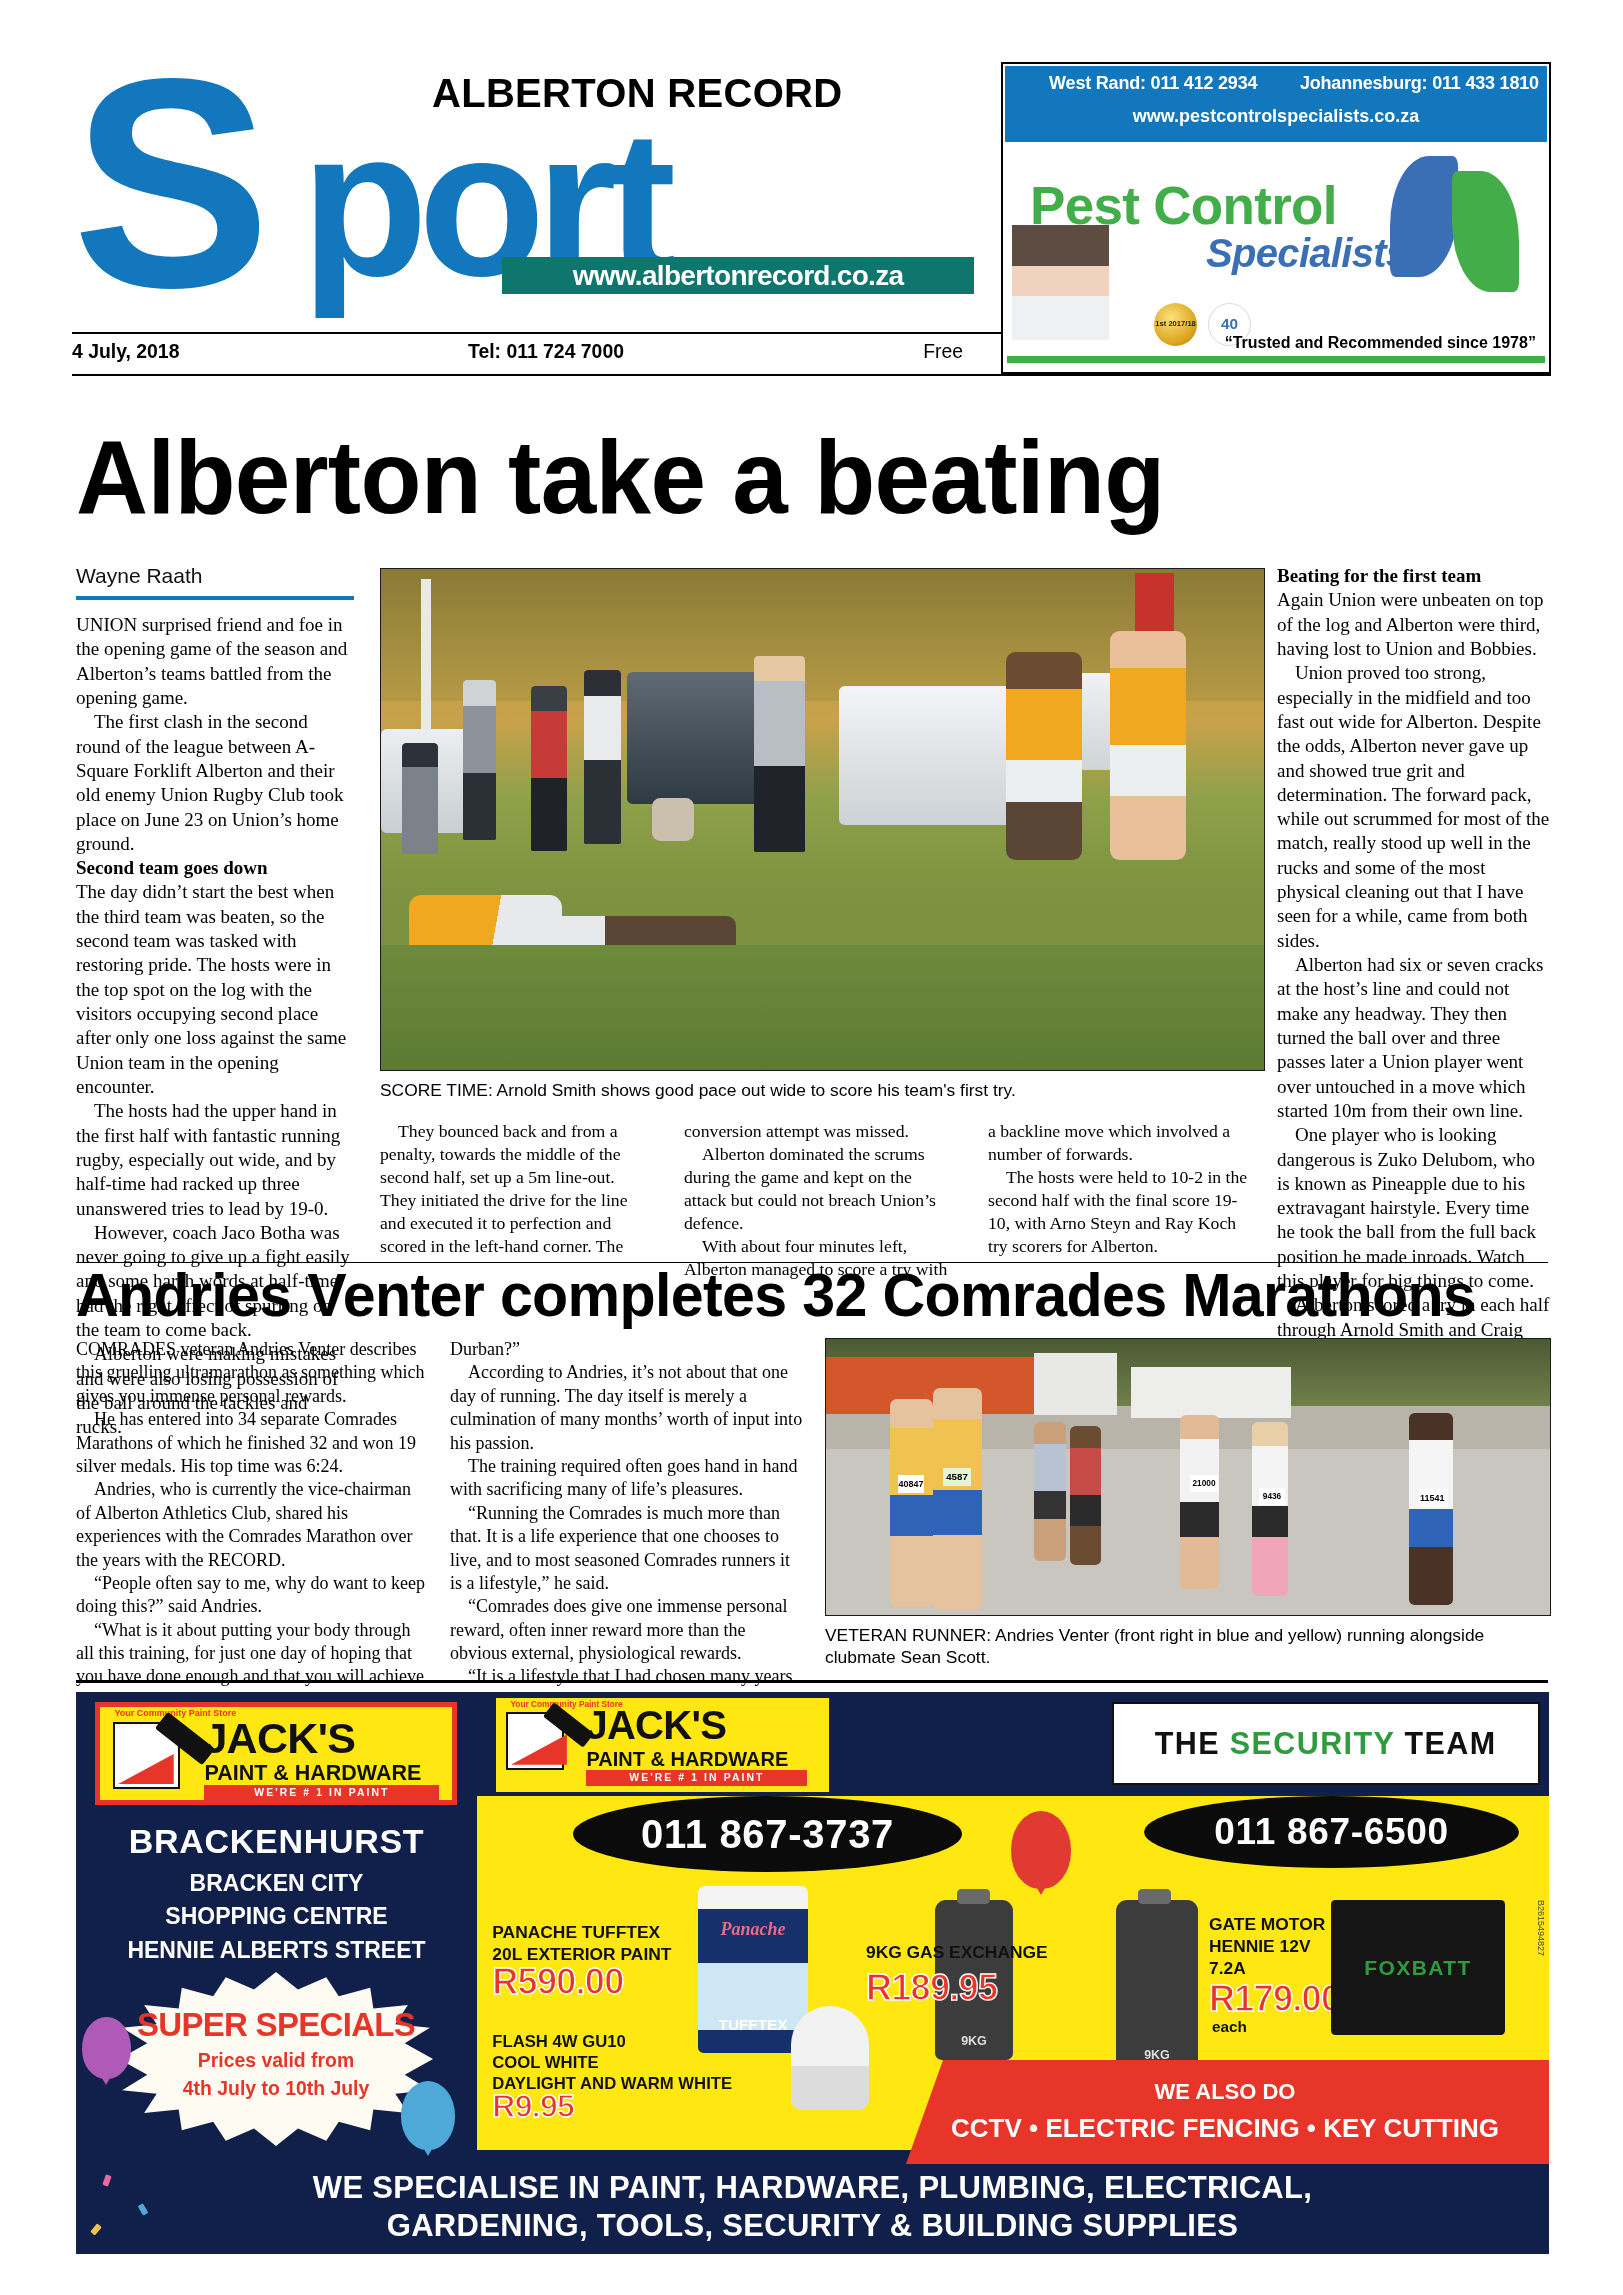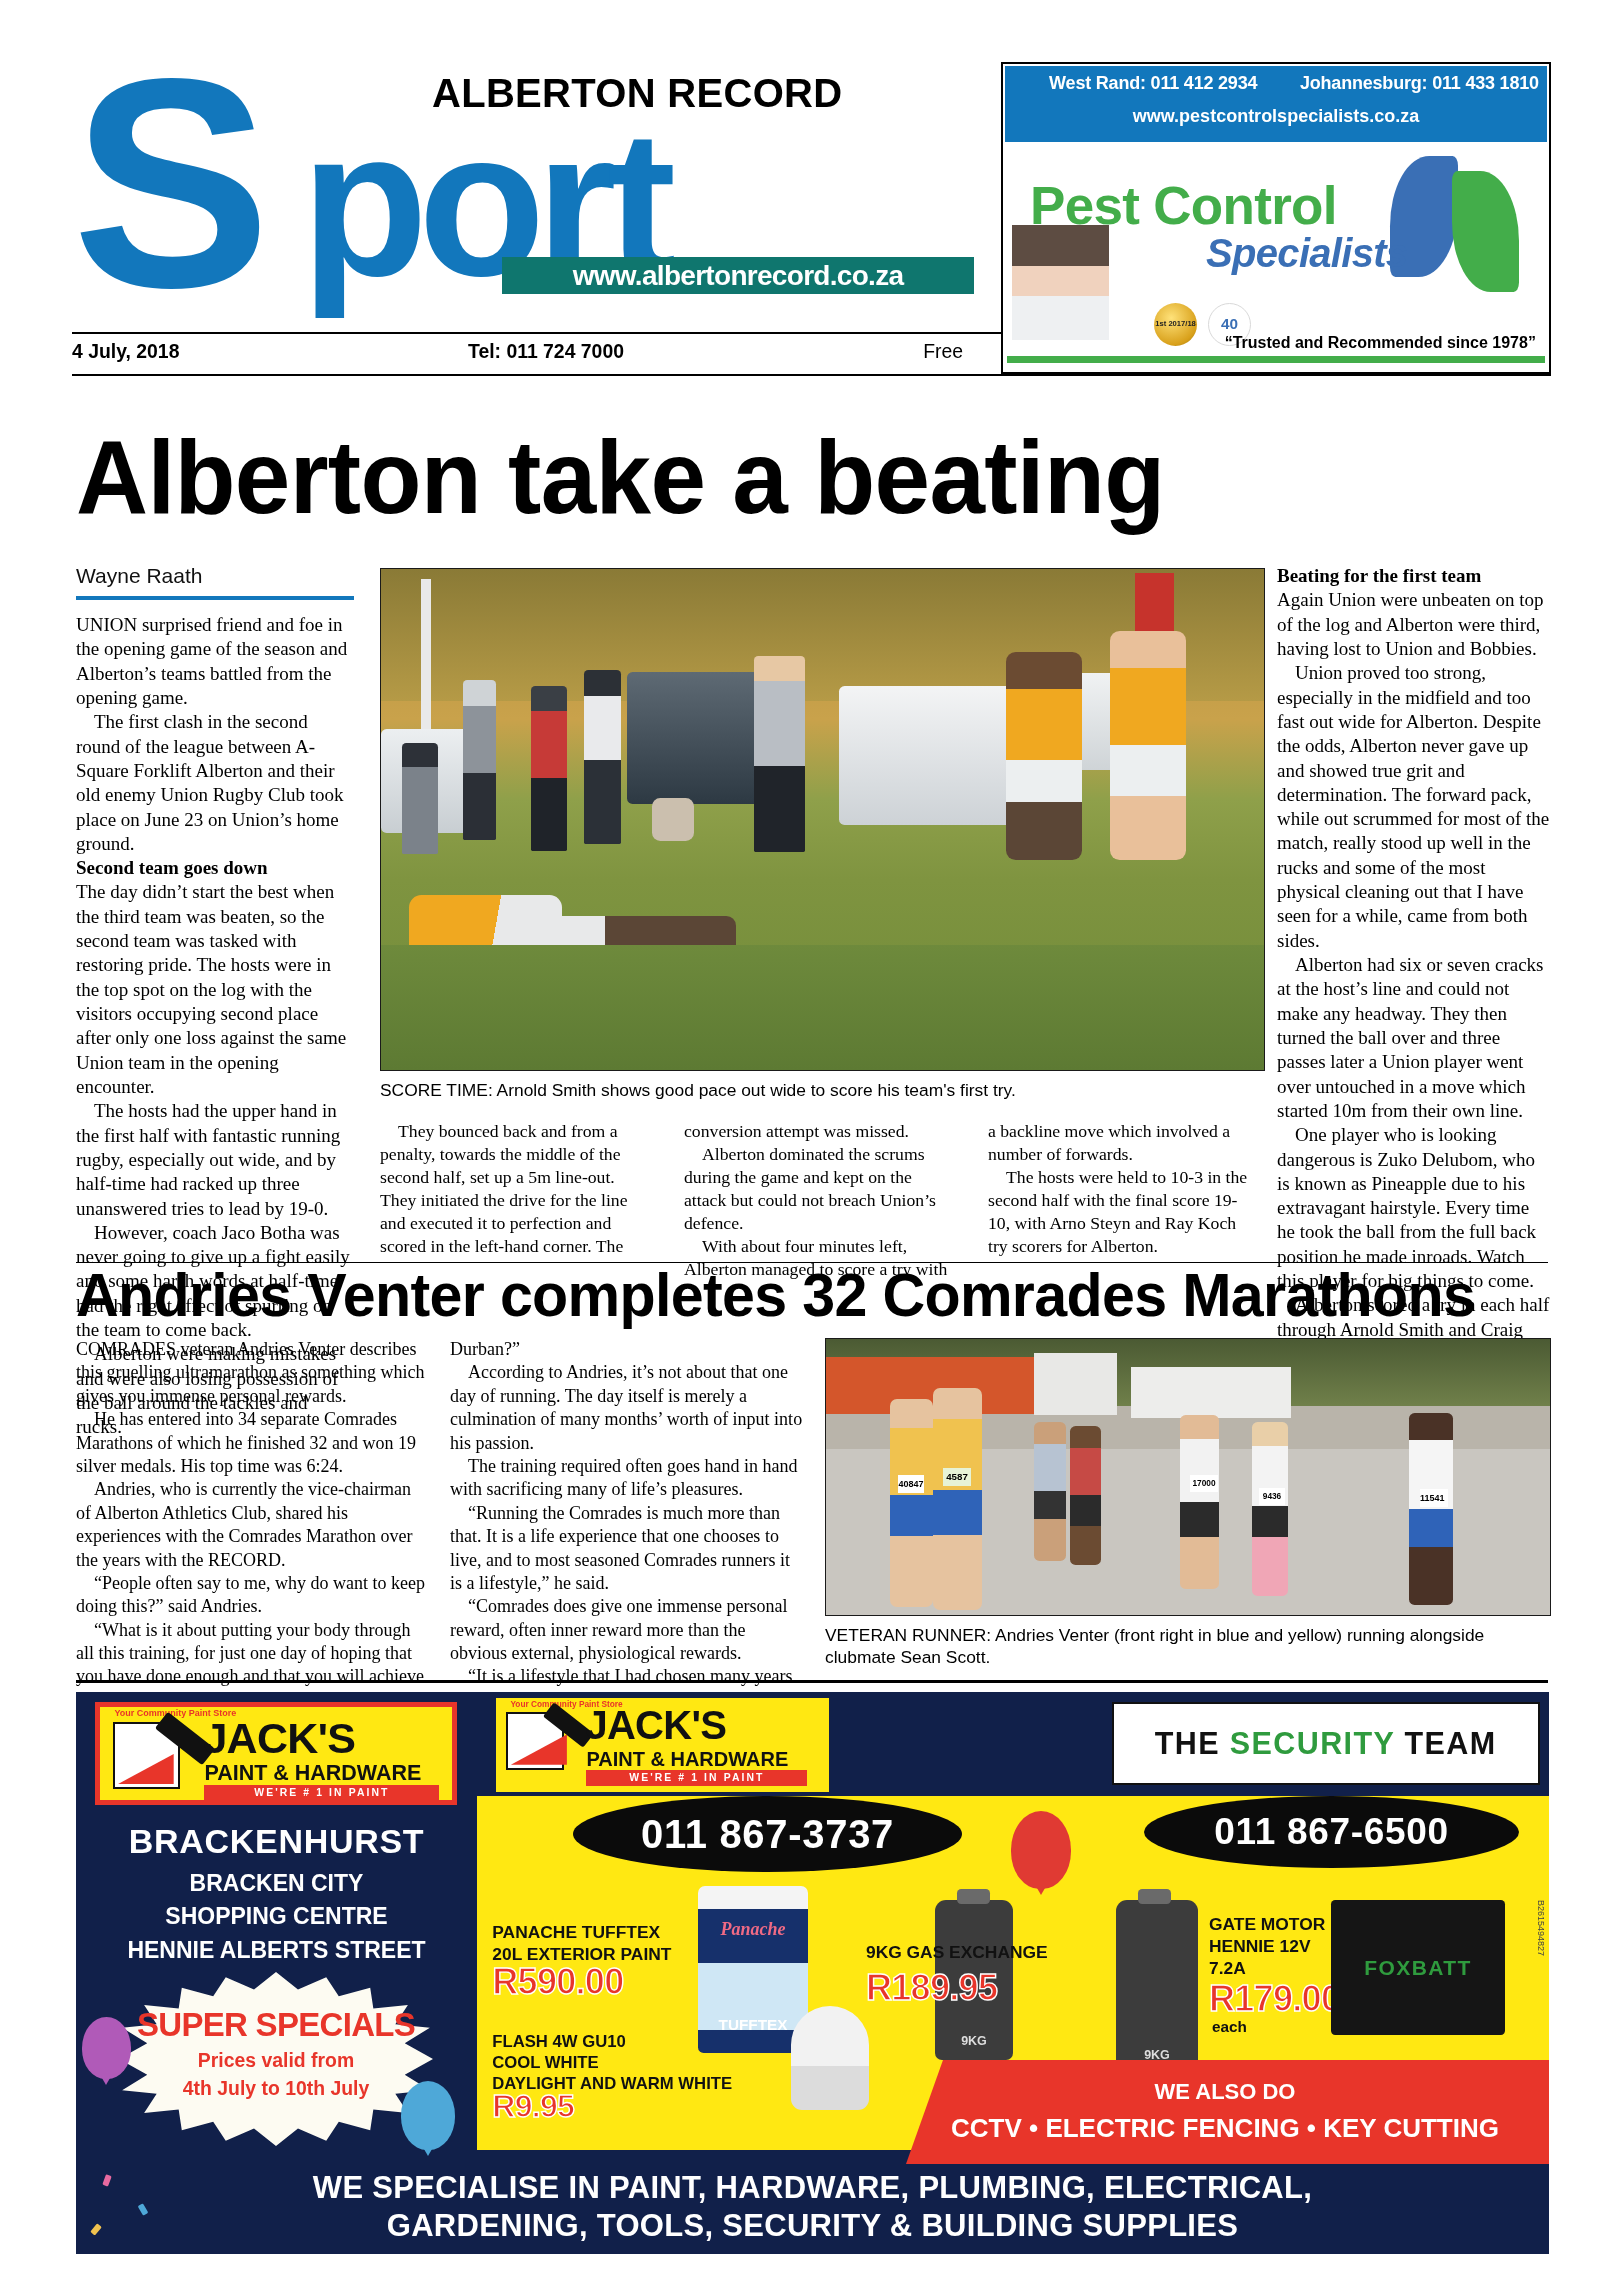--- a/index.html
+++ b/index.html
@@ -420,21 +420,21 @@
     <div class="bcol a1-b1 col">
       <p>They bounced back and from a penalty, towards the middle of the second half, set up a 5m line-out. They initiated the drive for the line and executed it to perfection and scored in the left-hand corner. The</p>
     </div>
     <div class="bcol a1-b2 col">
       <p class="noindent">conversion attempt was missed.</p>
       <p>Alberton dominated the scrums during the game and kept on the attack but could not breach Union’s defence.</p>
       <p>With about four minutes left, Alberton managed to score a try with</p>
     </div>
     <div class="bcol a1-b3 col">
       <p class="noindent">a backline move which involved a number of forwards.</p>
-      <p>The hosts were held to 10-3 in the second half with the final score 19-10, with Arno Steyn and Ray Koch try scorers for Alberton.</p>
+      <p>The hosts were held to 10-2 in the second half with the final score 19-10, with Arno Steyn and Ray Koch try scorers for Alberton.</p>
     </div>
   </div>
 
   <div class="col a1-c4">
     <p class="subhead">Beating for the first team</p>
     <p class="noindent">Again Union were unbeaten on top of the log and Alberton were third, having lost to Union and Bobbies.</p>
     <p>Union proved too strong, especially in the midfield and too fast out wide for Alberton. Despite the odds, Alberton never gave up and showed true grit and determination. The forward pack, while out scrummed for most of the match, really stood up well in the rucks and some of the most physical cleaning out that I have seen for a while, came from both sides.</p>
     <p>Alberton had six or seven cracks at the host’s line and could not make any headway. They then turned the ball over and three passes later a Union player went over untouched in a move which started 10m from their own line.</p>
     <p>One player who is looking dangerous is Zuko Delubom, who is known as Pineapple due to his extravagant hairstyle. Every time he took the ball from the full back position he made inroads. Watch this player for big things to come.</p>
     <p>Alberton scored a try in each half through Arnold Smith and Craig Scott, but the final score of 70-10 was fully deserved by a Union team that is certainly the team to beat this year.</p>
@@ -468,21 +468,21 @@
     <div style="position:absolute;left:305px;top:28px;width:160px;height:51px;background:#ededeb;"></div>
 
     <div class="rn" style="left:64px;top:60px;width:43px;height:208px;background:linear-gradient(180deg,#e6c39f 0 14%,#f0c24f 14% 46%,#2f63b8 46% 66%,#e6c39f 66% 100%);border-radius:7px;"></div>
     <div class="rn" style="left:107px;top:49px;width:49px;height:222px;background:linear-gradient(180deg,#e6c39f 0 14%,#f0c24f 14% 46%,#2f63b8 46% 66%,#e6c39f 66% 100%);border-radius:7px;"></div>
     <div style="position:absolute;left:72px;top:136px;width:26px;height:18px;background:#fff;font:bold 9px 'Liberation Sans',sans-serif;text-align:center;line-height:18px;">40847</div>
     <div style="position:absolute;left:117px;top:129px;width:28px;height:18px;background:#e7f3d6;font:bold 9.7px 'Liberation Sans',sans-serif;text-align:center;line-height:18px;">4587</div>
 
     <div class="rn" style="left:208px;top:83px;width:32px;height:139px;background:linear-gradient(180deg,#caa07a 0 16%,#b7c3d2 16% 50%,#333 50% 70%,#caa07a 70% 100%);border-radius:5.6px;"></div>
     <div class="rn" style="left:244px;top:87px;width:30.5px;height:139px;background:linear-gradient(180deg,#6b4b32 0 16%,#c64a45 16% 50%,#2b2b2b 50% 72%,#6b4b32 72% 100%);border-radius:5.6px;"></div>
     <div class="rn" style="left:354px;top:76px;width:39px;height:174px;background:linear-gradient(180deg,#e2bb96 0 14%,#f2f2f2 14% 50%,#2b2b2b 50% 70%,#e2bb96 70% 100%);border-radius:5.6px;"></div>
-    <div style="position:absolute;left:364px;top:136px;width:28px;height:16.7px;background:#fff;font:bold 8.3px 'Liberation Sans',sans-serif;text-align:center;line-height:16.7px;">17000</div>
+    <div style="position:absolute;left:364px;top:136px;width:28px;height:16.7px;background:#fff;font:bold 8.3px 'Liberation Sans',sans-serif;text-align:center;line-height:16.7px;">21000</div>
     <div class="rn" style="left:426px;top:83px;width:36px;height:174px;background:linear-gradient(180deg,#e9cfa8 0 14%,#f3f3f3 14% 48%,#2b2b2b 48% 66%,#f0a6b6 66% 100%);border-radius:5.6px;"></div>
     <div style="position:absolute;left:433px;top:149px;width:26px;height:16.7px;background:#fff;font:bold 8.3px 'Liberation Sans',sans-serif;text-align:center;line-height:16.7px;">9436</div>
     <div class="rn" style="left:583px;top:74px;width:44px;height:192px;background:linear-gradient(180deg,#4a3226 0 14%,#f5f5f5 14% 50%,#2f63b8 50% 70%,#4a3226 70% 100%);border-radius:5.6px;"></div>
     <div style="position:absolute;left:594px;top:150px;width:28px;height:18px;background:#fff;font:bold 9px 'Liberation Sans',sans-serif;text-align:left;line-height:18px;">11541</div>
   </div>
 
   <div class="caption2">VETERAN RUNNER: Andries Venter (front right in blue and yellow) running alongside clubmate Sean Scott.</div>
   <div class="rule-a2"></div>
 
   <div class="ad-jacks">

